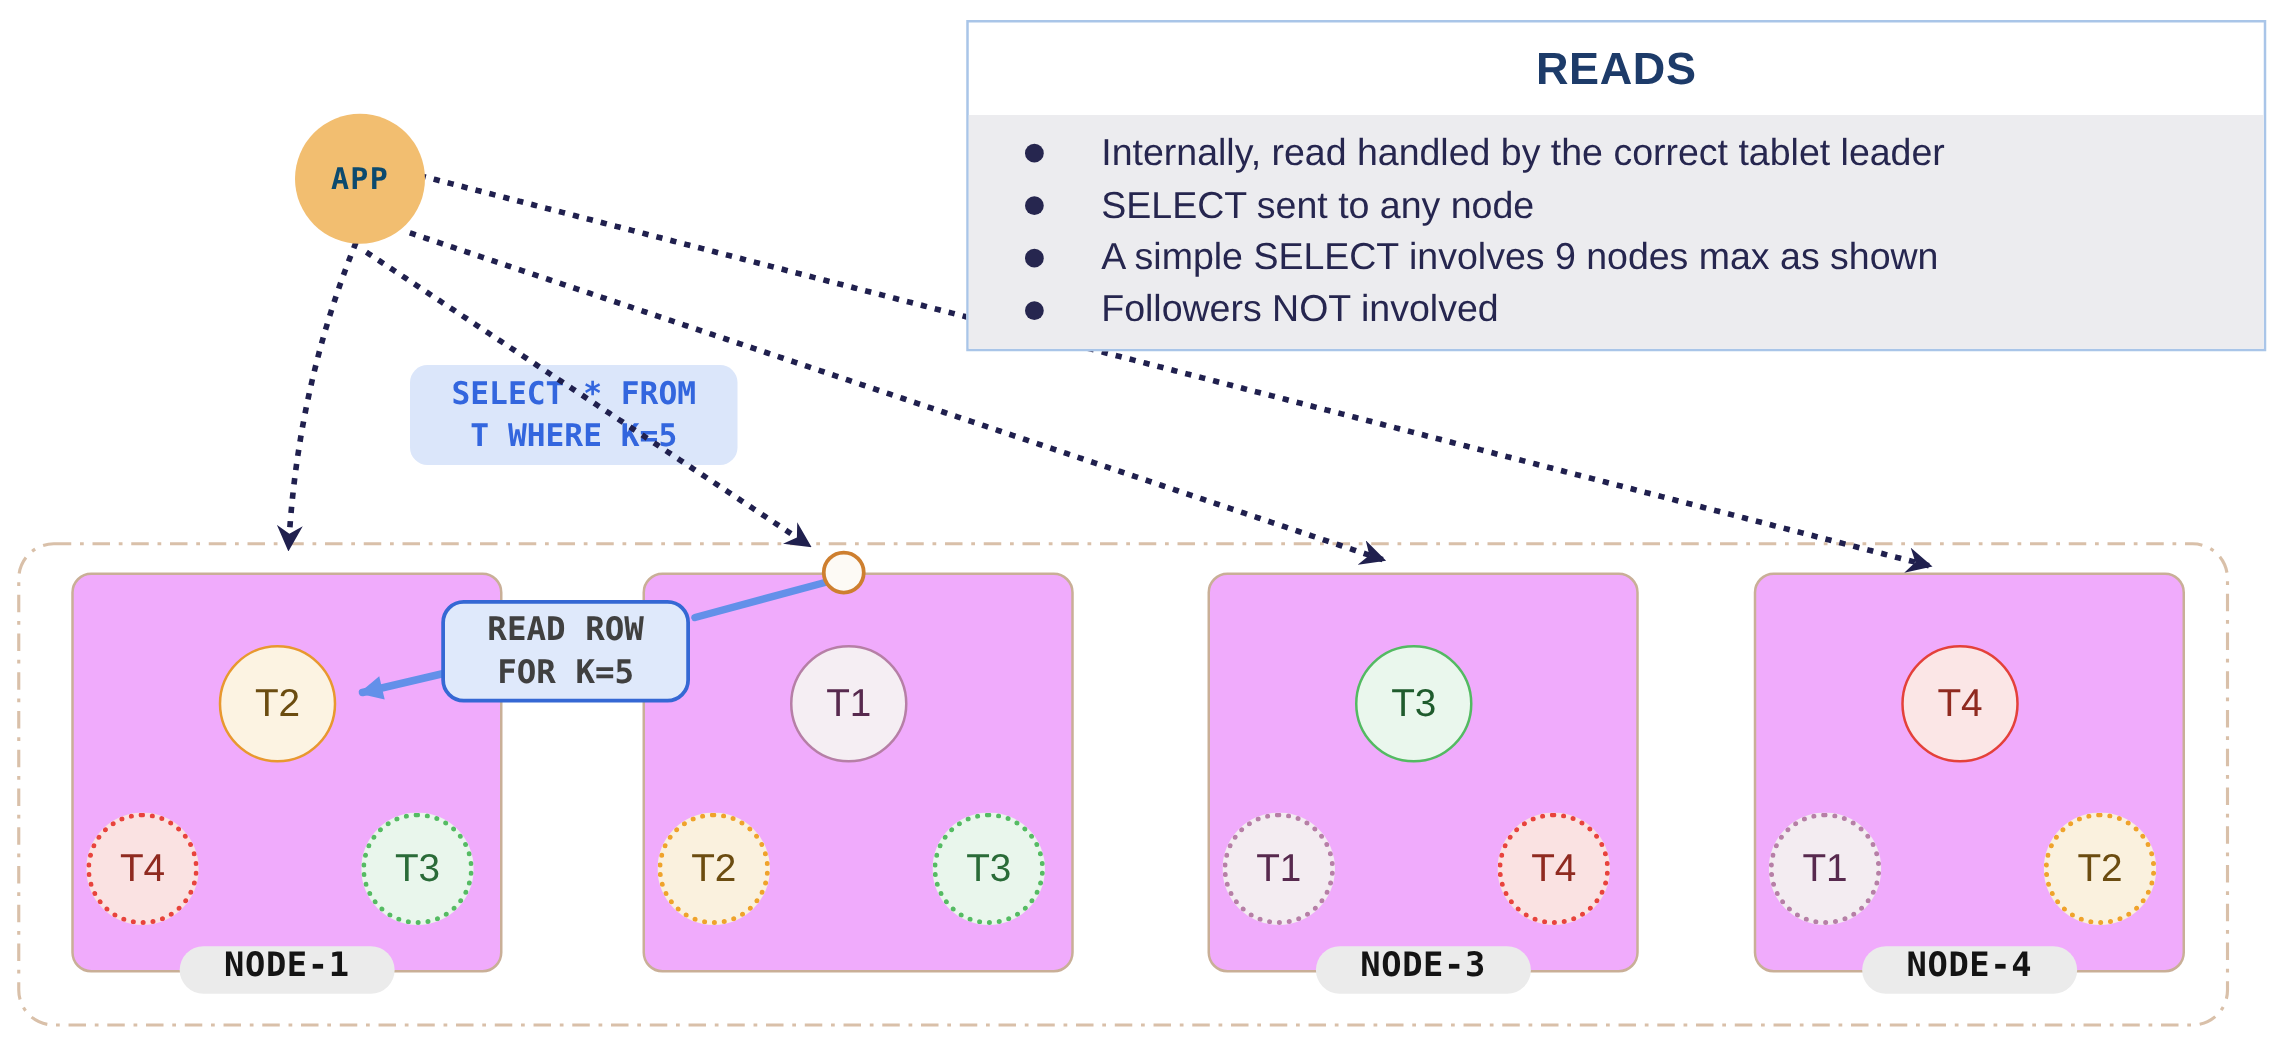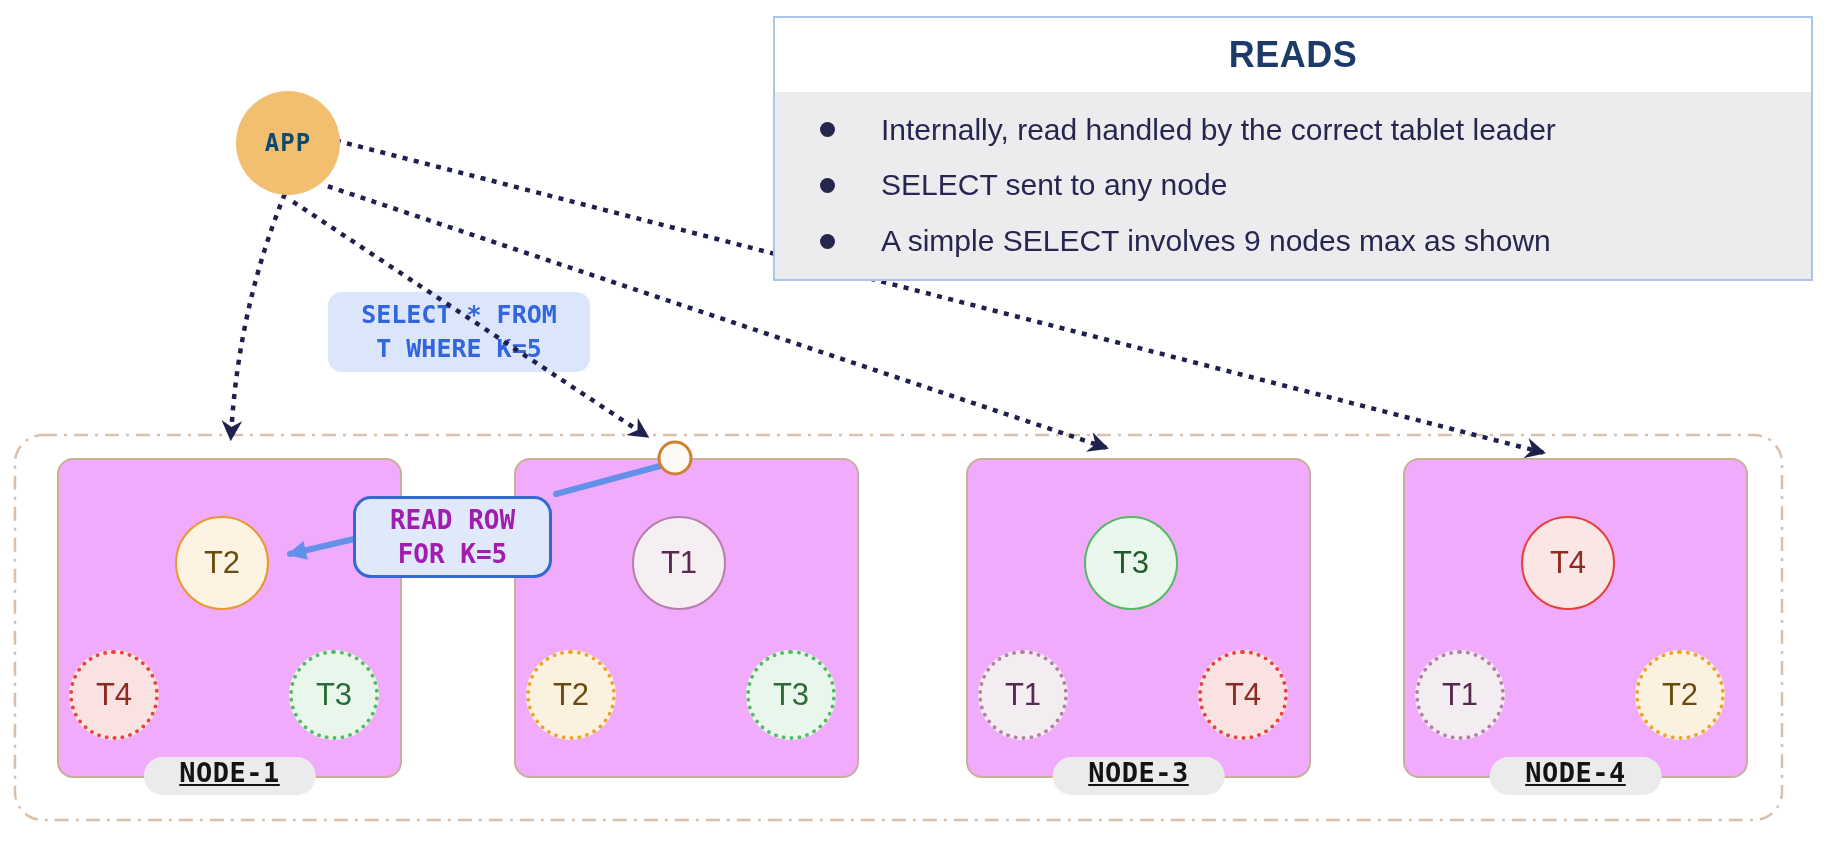--- a/index.html
+++ b/index.html
@@ -21,31 +21,31 @@
     display:flex;flex-direction:column;justify-content:space-around;padding:10px 10px 10px 45px;box-sizing:border-box;}
   .reads-item{display:flex;align-items:center;gap:46px;font-size:30px;color:#26264F;}
   .bullet-dot{width:15px;height:15px;border-radius:50%;background:#26264F;flex:0 0 auto;}
 
   
   .select-label{position:absolute;left:328px;top:292px;width:262px;height:80px;border-radius:14px;
     background:#DBE6FA;display:flex;flex-direction:column;align-items:center;justify-content:center;
     z-index:3;font:bold 25px "DejaVu Sans Mono",monospace;color:#3366DE;line-height:34px;white-space:pre;}
 
   
-  .read-row-label{position:absolute;left:353px;top:496px;width:199px;height:82px;border-radius:18px;
+  .read-row-label{position:absolute;left:353px;top:480px;width:199px;height:82px;border-radius:18px;
     background:#DFE9FB;border:3px solid #3568D4;box-sizing:border-box;z-index:8;
     display:flex;flex-direction:column;align-items:center;justify-content:center;
-    font:bold 26px "DejaVu Sans Mono",monospace;color:#a21caf;line-height:34px;white-space:pre;}
+    font:bold 26px "DejaVu Sans Mono",monospace;color:#404040;line-height:34px;white-space:pre;}
 
   
   .node{position:absolute;top:458px;width:345px;height:320px;background:#f0abfc;
     border:2.5px solid #C9AF97;border-radius:16px;box-sizing:border-box;z-index:2;}
   .node-pill{position:absolute;left:50%;bottom:-19px;transform:translateX(-50%);height:38px;
     line-height:38px;padding:0 36px;background:#EBEBEB;border-radius:20px;white-space:nowrap;
-    font:bold 27px "DejaVu Sans Mono",monospace;color:#141414;letter-spacing:0.5px;text-decoration:underline;}
+    font:bold 27px "DejaVu Sans Mono",monospace;color:#141414;letter-spacing:0.5px;}
   .tablet{position:absolute;border-radius:50%;display:flex;align-items:center;justify-content:center;
     box-sizing:border-box;font:500 31px "Liberation Sans",sans-serif;}
   .leader{width:94px;height:94px;left:116px;top:56px;border-style:solid;border-width:2.5px;}
   .fol{width:90px;height:90px;border-style:dotted;border-width:4px;}
   .f1{left:10px;top:190px;} .f2{left:230px;top:190px;}
   .c-orange-solid{border-color:#E8982F;background:#FCF3E2;color:#6B4C10;}
   .c-purple-solid{border-color:#B67FA6;background:#F5EEF3;color:#57294E;}
   .c-green-solid {border-color:#53BA62;background:#EAF7ED;color:#1F5B2D;}
   .c-red-solid   {border-color:#E4413A;background:#FBE6E6;color:#8F2A20;}
   .c-orange-dot{border-color:#EFA32B;background:#FAF1DE;color:#6B4C10;}
@@ -148,20 +148,24 @@
         <span>Internally, read handled by the correct tablet leader</span>
       </div>
       <div class="reads-item">
         <span class="bullet-dot"></span>
         <span>SELECT sent to any node</span>
       </div>
       <div class="reads-item">
         <span class="bullet-dot"></span>
         <span>A simple SELECT involves 9 nodes max as shown</span>
       </div>
+      <div class="reads-item">
+        <span class="bullet-dot"></span>
+        <span>Followers NOT involved</span>
+      </div>
     </div>
   </div>
 
   <div class="read-row-label">
     <div>READ ROW</div>
     <div>FOR K=5</div>
   </div>
 
 </div>
 

